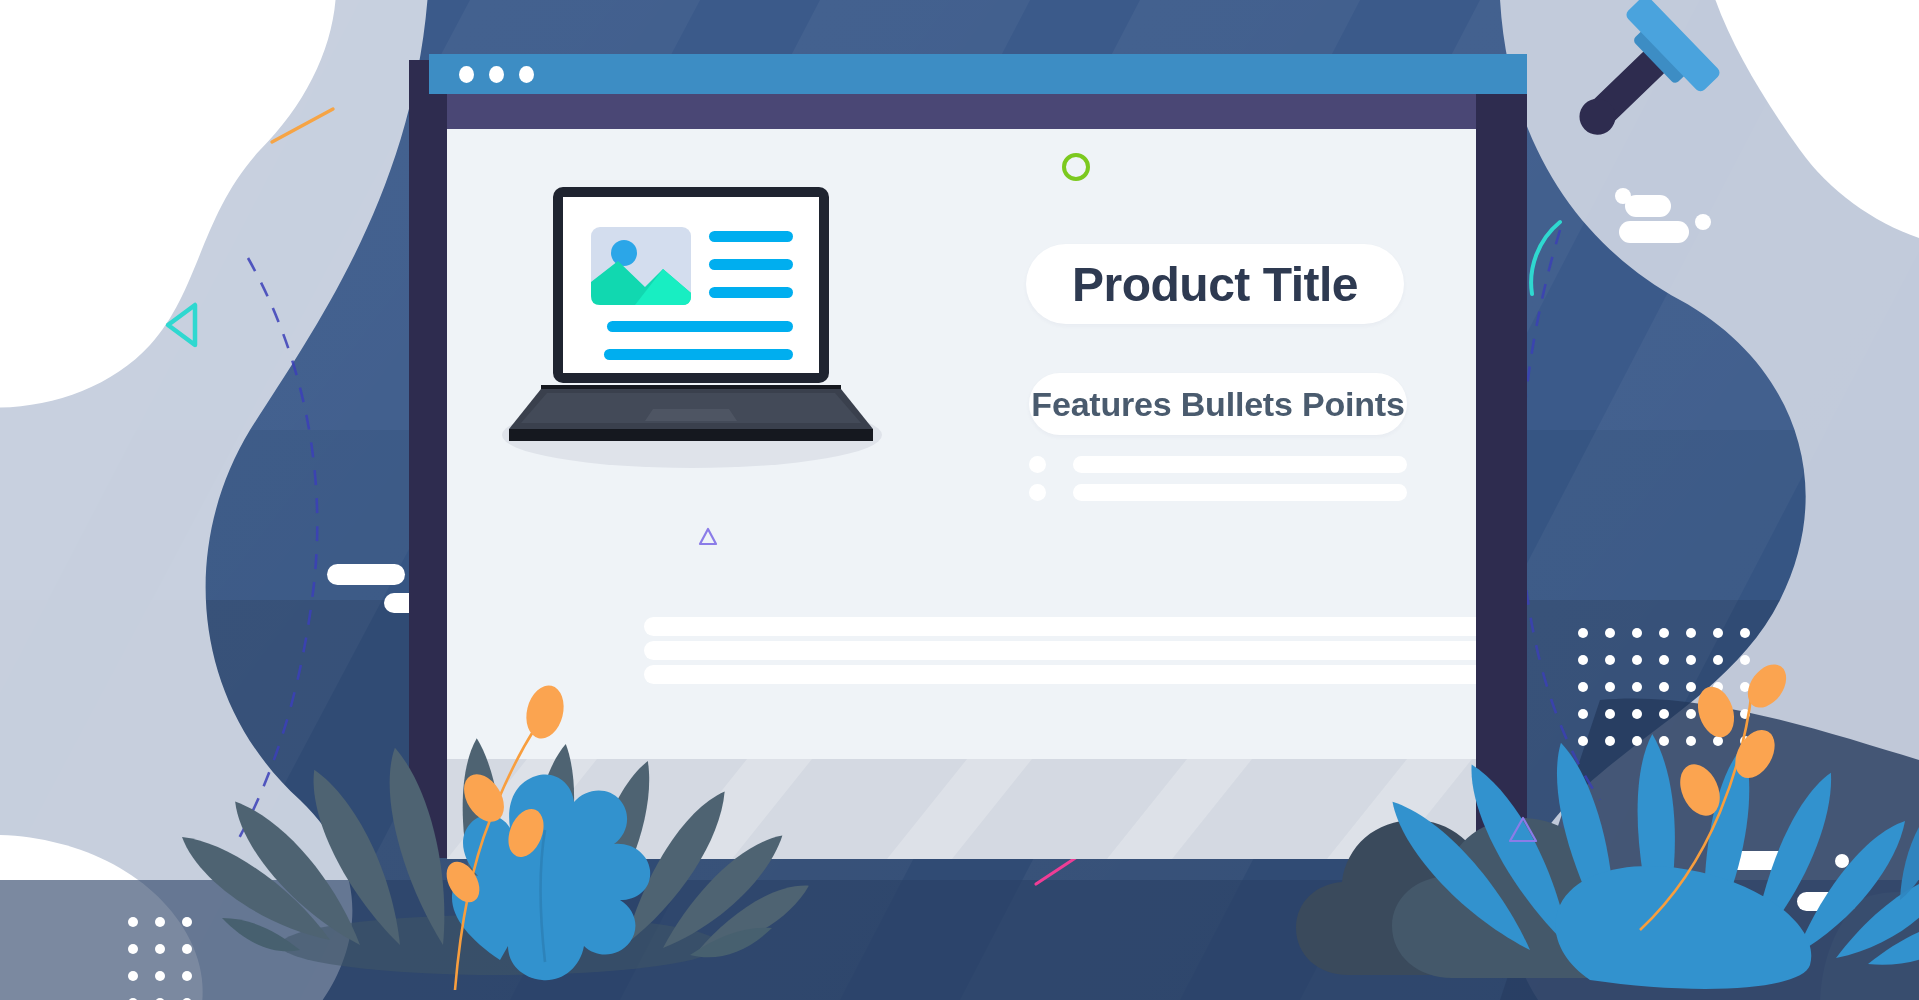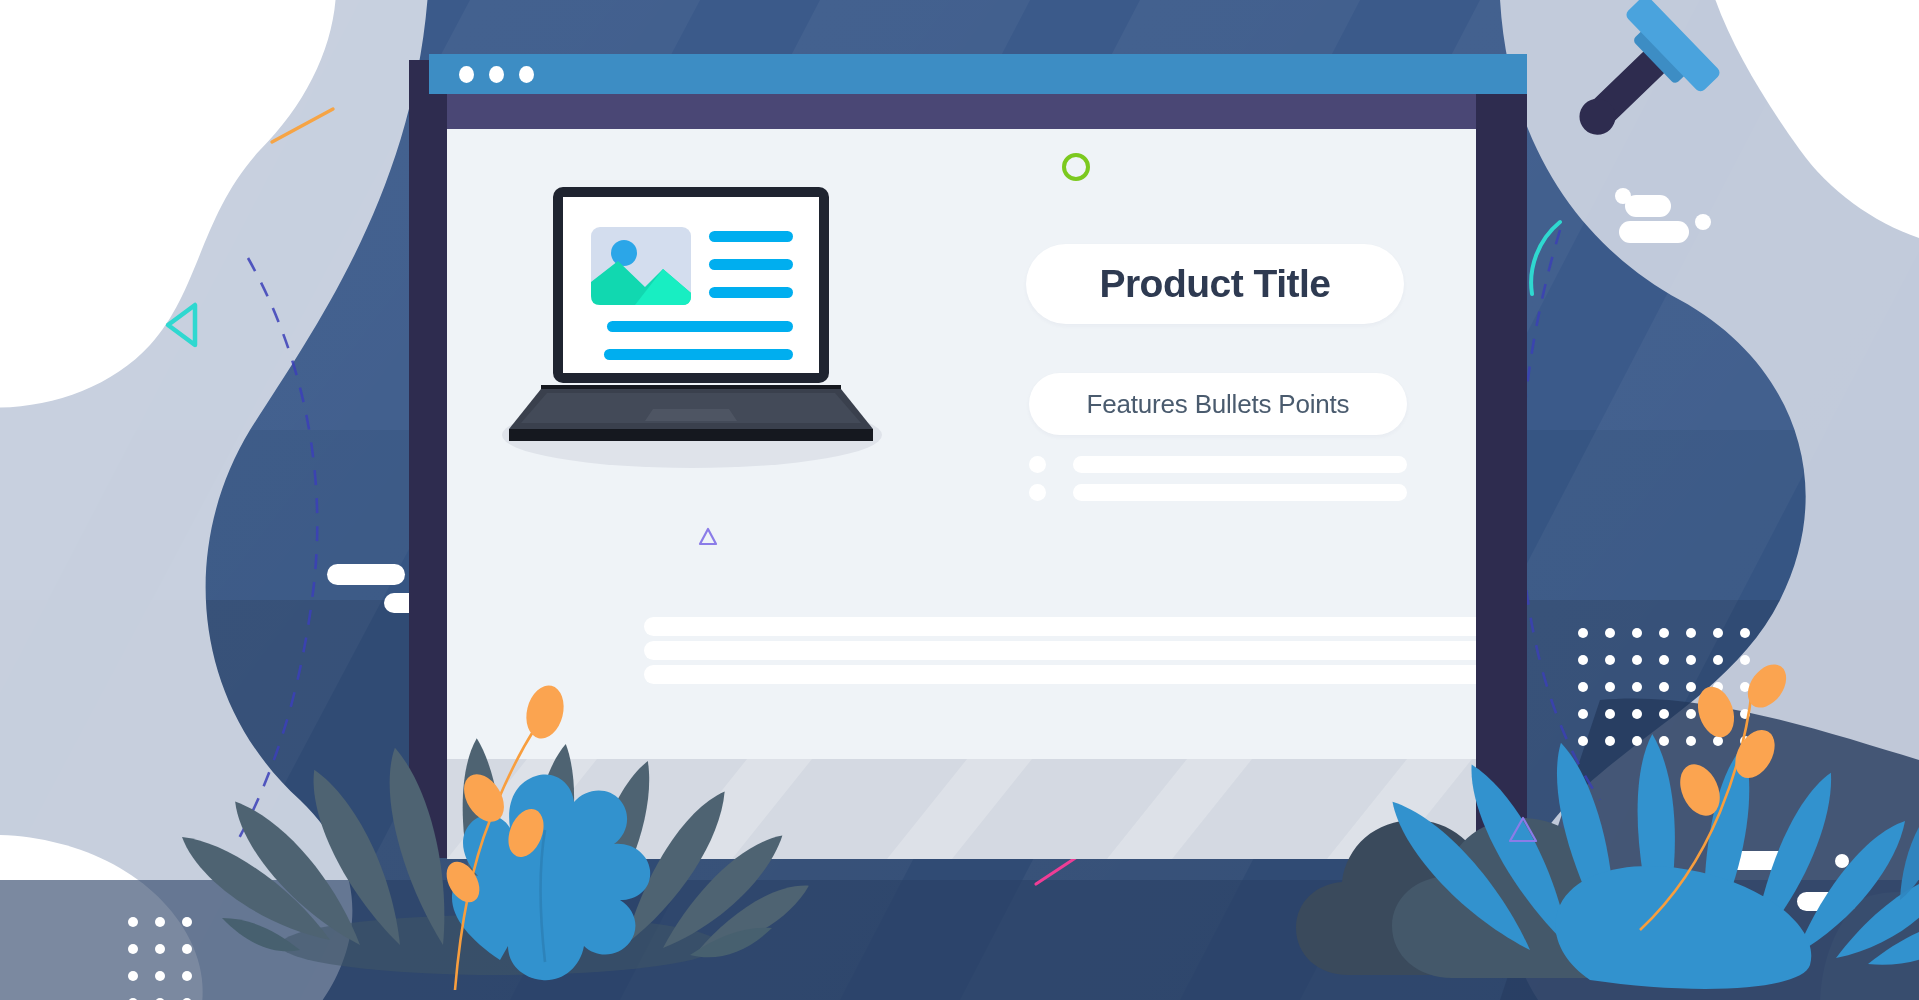--- a/index.html
+++ b/index.html
@@ -44,27 +44,27 @@
   
   .card{
     position:absolute;background:#ffffff;border-radius:40px;
     display:flex;align-items:center;justify-content:center;
     box-shadow:0 2px 4px rgba(40,60,90,0.04);
   }
   .card-title{
     left:579px;top:115px;width:378px;height:80px;
   }
   .card-title span{
-    font-size:39px;font-weight:bold;color:#2e3a51;letter-spacing:-0.5px;
+    font-size:48px;font-weight:bold;color:#2e3a51;letter-spacing:-0.5px;
   }
   .card-features{
     left:582px;top:244px;width:378px;height:62px;border-radius:31px;
   }
   .card-features span{
-    font-size:26px;font-weight:normal;color:#4a5b6e;letter-spacing:-0.2px;text-align:center;
+    font-size:34px;font-weight:bold;color:#4a5b6e;letter-spacing:-0.2px;text-align:center;
   }
   .card-desc{
     left:197px;top:401px;width:849px;height:65px;border-radius:33px;
   }
   .card-desc span{
     font-size:27px;font-weight:bold;color:#4a5b6e;letter-spacing:-0.3px;
   }
 
   .bullet-row{position:absolute;display:flex;align-items:center;}
   .bullet-dot{

